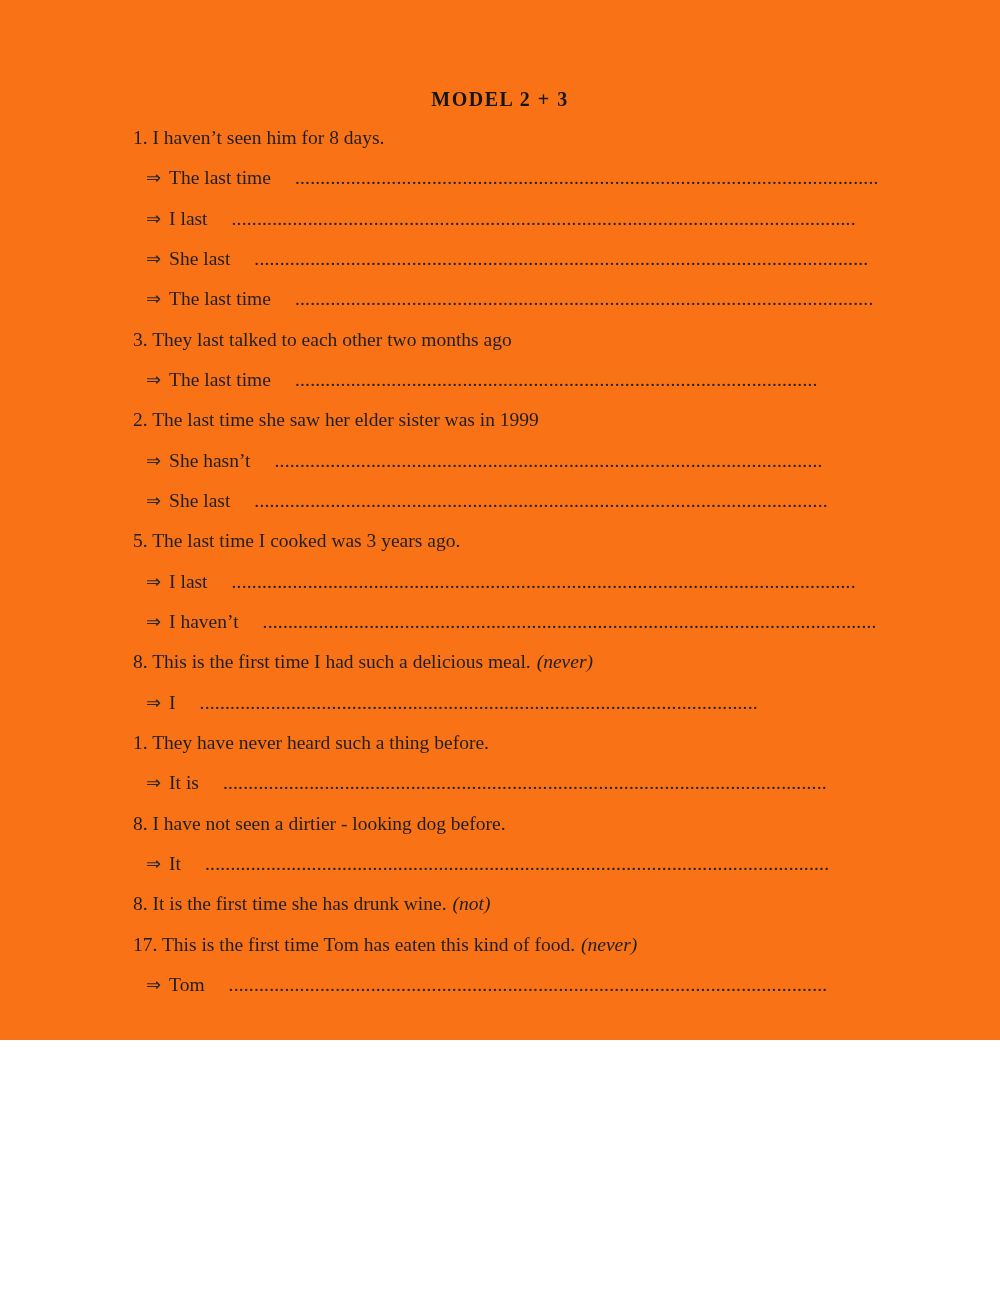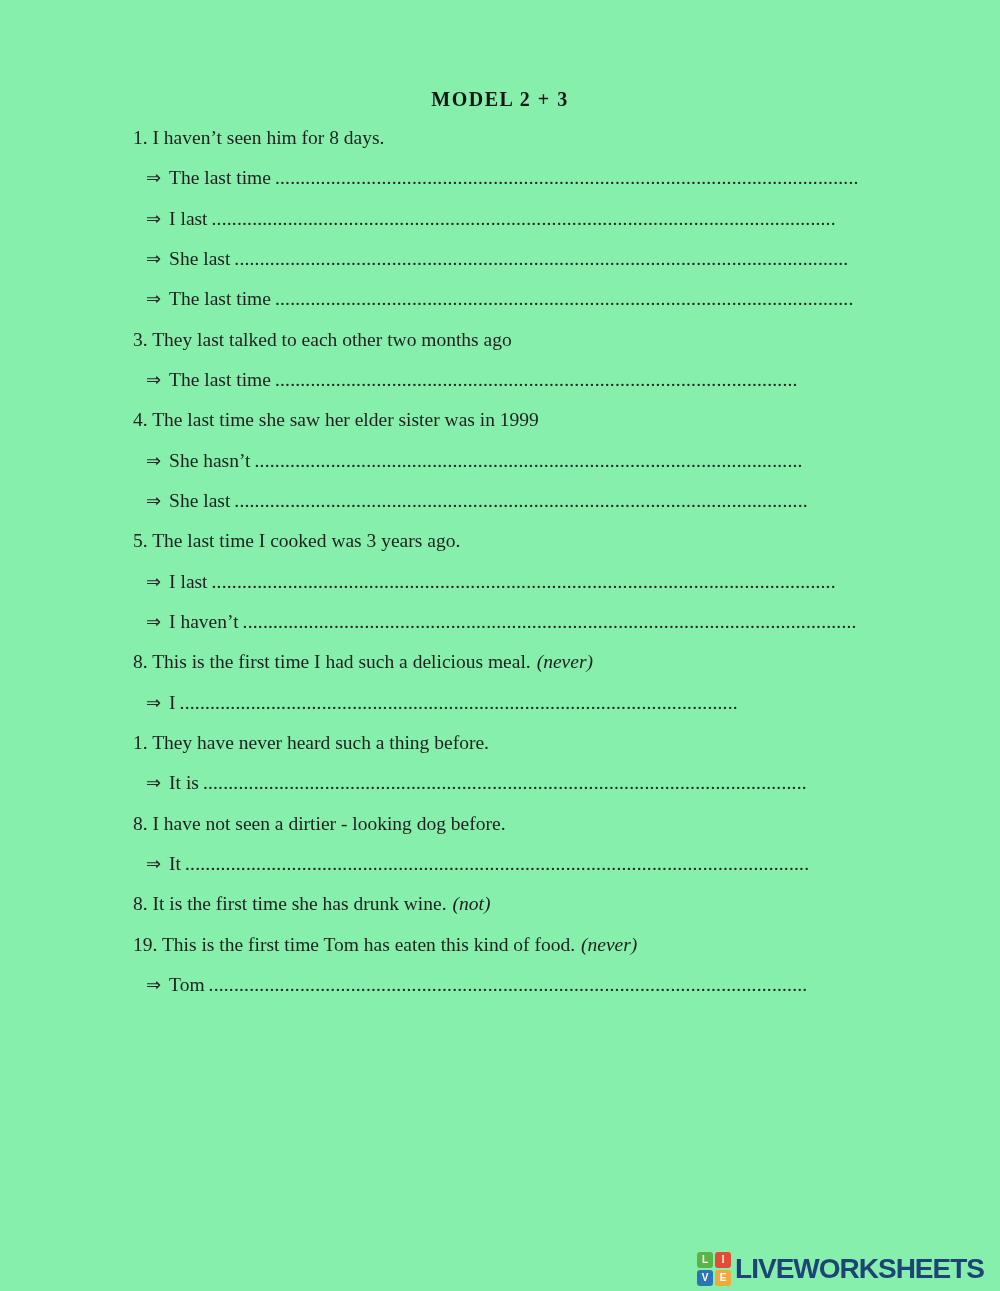--- a/index.html
+++ b/index.html
@@ -1,20 +1,20 @@
 <!DOCTYPE html>
 <html><head>
 <meta charset="utf-8">
 <style>
   * { margin:0; padding:0; box-sizing:border-box; }
   html,body { background:#ffffff; }
   .page {
     position:relative;
-    width:1000px; height:1291px;
-    background:#86efac;
+    width:1000px; height:1040px;
+    background:#f97316;
     font-family:"Liberation Serif", serif;
     color:#1f1f1f;
     overflow:hidden;
   }
   .title {
     position:absolute; top:88px; left:0; right:0;
     text-align:center;
     font-size:20px; font-weight:bold; letter-spacing:1.5px;
     color:#151515;
   }
@@ -26,21 +26,21 @@
     font-size:19.5px;
     white-space:nowrap; overflow:hidden;
   }
   .line.a { padding-left:13px; }
   .arrow {
     font-family:"DejaVu Sans", sans-serif;
     font-size:18px;
     margin-right:8px;
     color:#2a2a2a;
   }
-  .ap { margin-right:4px;font-family:Liberation Serif, serif; }
+  .ap { margin-right:24px;font-family:Liberation Serif, serif; }
   .dots { letter-spacing:0.2px; color:#242424; }
   .note { font-weight:normal; font-style:italic; }
   .note:not(:empty) { margin-left:6px; }
   .footer {
     position:absolute; top:1252px; right:16px;
     display:flex; align-items:center; gap:4px;
     cursor:pointer;
   }
   .lw-icon {
     display:grid;
@@ -74,40 +74,40 @@
     <div class="line q"><span>1. I haven’t seen him for 8 days.</span><span class="note"></span></div>
     <div class="line a"><span class="arrow">⇒</span><span class="ap">The last time</span><span class="dots">...................................................................................................................</span></div>
     <div class="line a"><span class="arrow">⇒</span><span class="ap">I last</span><span class="dots">...........................................................................................................................</span></div>
 
     <div class="line a"><span class="arrow">⇒</span><span class="ap">She last</span><span class="dots">.........................................................................................................................</span></div>
     <div class="line a"><span class="arrow">⇒</span><span class="ap">The last time</span><span class="dots">..................................................................................................................</span></div>
 
     <div class="line q"><span>3. They last talked to each other two months ago</span><span class="note"></span></div>
     <div class="line a"><span class="arrow">⇒</span><span class="ap">The last time</span><span class="dots">.......................................................................................................</span></div>
 
-    <div class="line q"><span>4. The last time she saw her elder sister was in 1999</span><span class="note"></span></div>
+    <div class="line q"><span>2. The last time she saw her elder sister was in 1999</span><span class="note"></span></div>
     <div class="line a"><span class="arrow">⇒</span><span class="ap">She hasn’t</span><span class="dots">............................................................................................................</span></div>
     <div class="line a"><span class="arrow">⇒</span><span class="ap">She last</span><span class="dots">.................................................................................................................</span></div>
 
     <div class="line q"><span>5. The last time I cooked was 3 years ago.</span><span class="note"></span></div>
     <div class="line a"><span class="arrow">⇒</span><span class="ap">I last</span><span class="dots">...........................................................................................................................</span></div>
     <div class="line a"><span class="arrow">⇒</span><span class="ap">I haven’t</span><span class="dots">.........................................................................................................................</span></div>
 
     <div class="line q"><span>8. This is the first time I had such a delicious meal.</span><span class="note">(never)</span></div>
     <div class="line a"><span class="arrow">⇒</span><span class="ap">I</span><span class="dots">..............................................................................................................</span></div>
 
     <div class="line q"><span>1. They have never heard such a thing before.</span><span class="note"></span></div>
     <div class="line a"><span class="arrow">⇒</span><span class="ap">It is</span><span class="dots">.......................................................................................................................</span></div>
 
     <div class="line q"><span>8. I have not seen a dirtier - looking dog before.</span><span class="note"></span></div>
     <div class="line a"><span class="arrow">⇒</span><span class="ap">It</span><span class="dots">...........................................................................................................................</span></div>
 
     <div class="line q"><span>8. It is the first time she has drunk wine.</span><span class="note">(not)</span></div>
 
-    <div class="line q"><span>19. This is the first time Tom has eaten this kind of food.</span><span class="note">(never)</span></div>
+    <div class="line q"><span>17. This is the first time Tom has eaten this kind of food.</span><span class="note">(never)</span></div>
     <div class="line a"><span class="arrow">⇒</span><span class="ap">Tom</span><span class="dots">......................................................................................................................</span></div>
 
   </div>
 
   <div class="footer">
     <div class="lw-icon">
       <span class="lw-cell" style="background: rgb(92, 179, 72);">L</span>
       <span class="lw-cell" style="background: rgb(230, 75, 53);">I</span>
       <span class="lw-cell" style="background: rgb(46, 116, 181);">V</span>
       <span class="lw-cell" style="background: rgb(242, 169, 59);">E</span>

